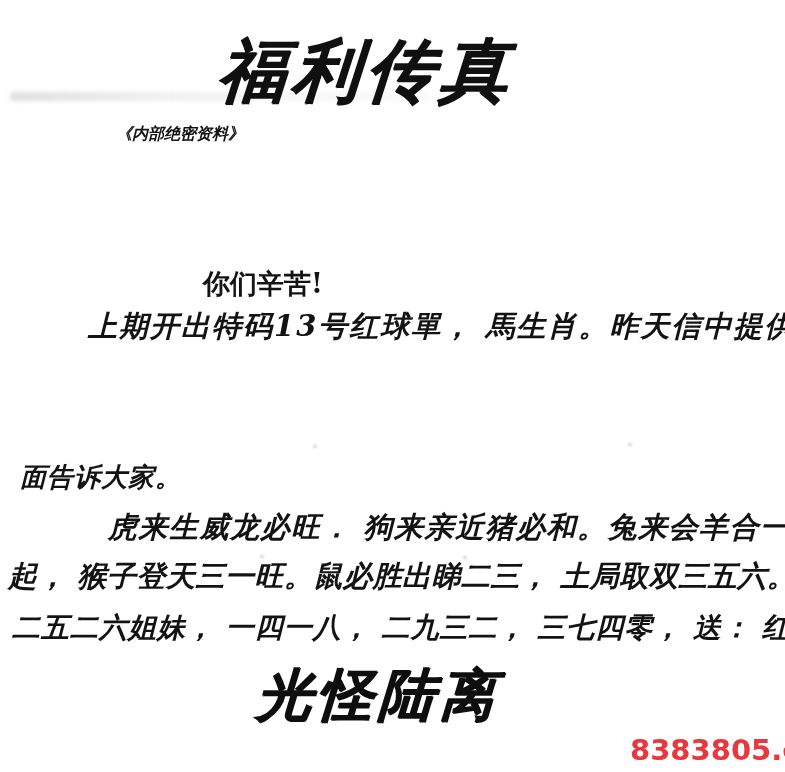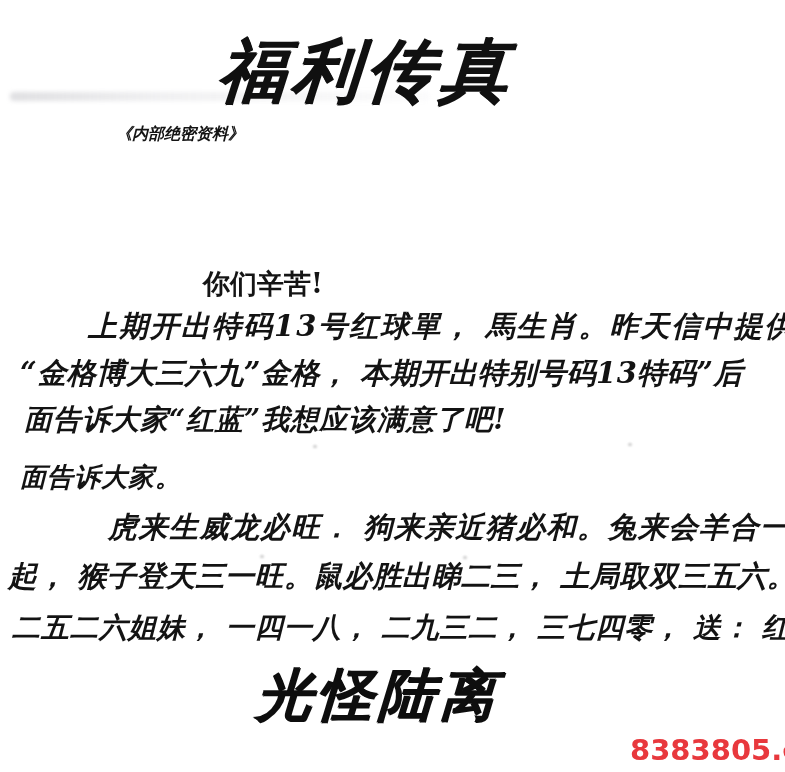--- a/index.html
+++ b/index.html
@@ -126,23 +126,21 @@
 
   <div class="abs source-label">《内部绝密资料》</div>
 
 
 
 
   <div class="abs greeting">你们辛苦!</div>
 
   <div class="abs bodyline p1l1">上期开出特码13号红球單， 馬生肖。昨天信中提供</div>
 
-  <div class="abs bodyline p1l2">“金格博大三六九”金格， 本期开出特别号码13特码”后</div>
 
-  <div class="abs bodyline p1l3">面告诉大家“红蓝”我想应该满意了吧!</div>
 
   <div class="abs bodyline p2intro">面告诉大家。</div>
 
   <div class="abs bodyline p3l1">虎来生威龙必旺． 狗来亲近猪必和。兔来会羊合一</div>
 
   <div class="abs bodyline p3l2">起， 猴子登天三一旺。鼠必胜出睇二三， 土局取双三五六。</div>
 
   <div class="abs bodyline numbers">二五二六姐妹， 一四一八， 二九三二， 三七四零， 送： 红蓝</div>
 
   <h2 class="abs slogan">光怪陆离</h2>

